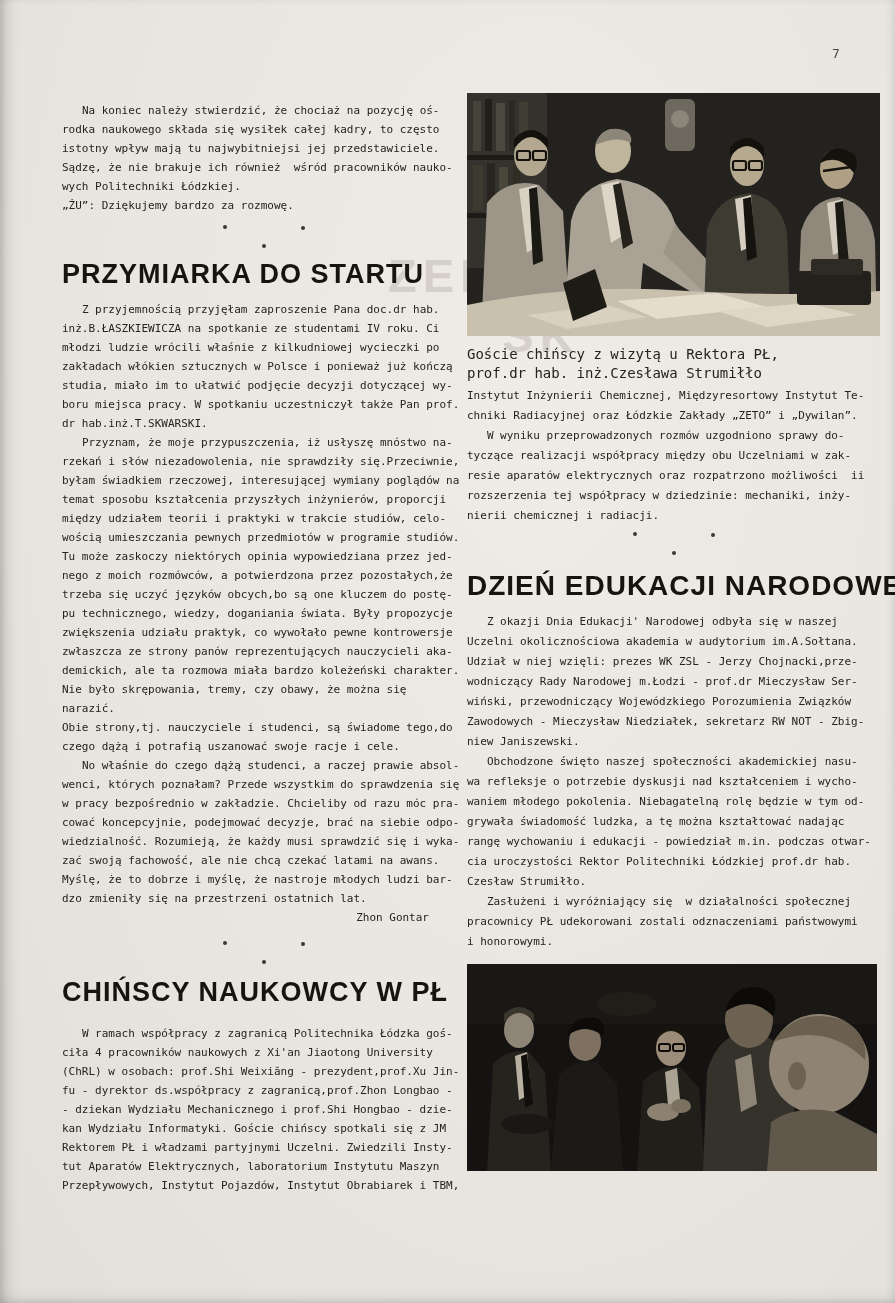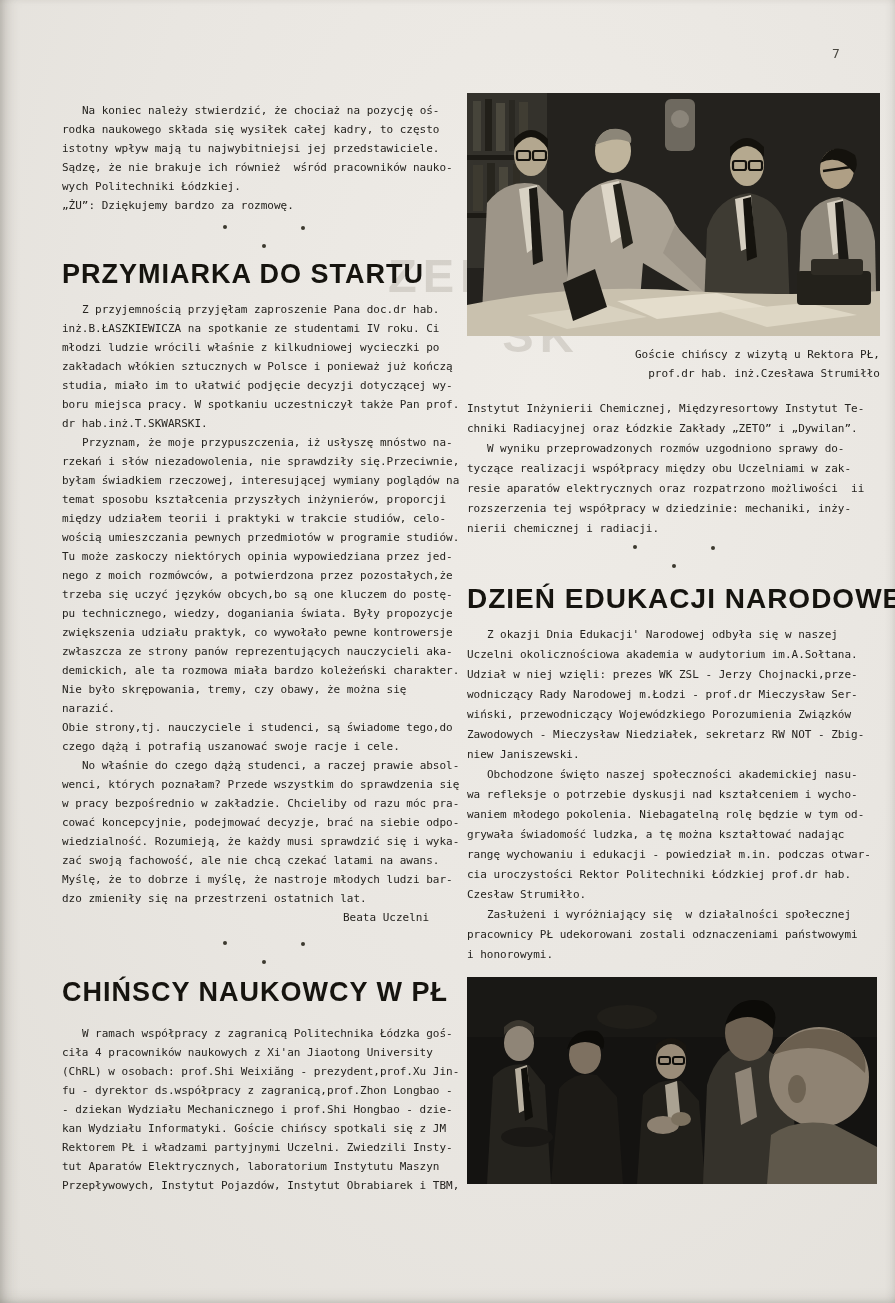--- a/index.html
+++ b/index.html
@@ -44,21 +44,21 @@
   .h-start   { font-size:27px; margin:4px 0 10px 0; }
   .h-chinese { font-size:27px; margin:8px 0 16px 0; }
   .h-edu     { font-size:28px; margin:10px 0 10px 0; }
   .sep { position:relative; width:86px; height:30px; margin:8px auto 6px auto; }
   .dot { position:absolute; width:4px; height:4px; background:#3c392f; border-radius:50%; }
   .dot.d1 { left:2px;  top:2px; }
   .dot.d2 { right:2px; top:3px; }
   .dot.d3 { left:41px; top:21px; }
   .signature { text-align:right; padding-right:36px; }
   figure { margin:0; padding:0; line-height:0; }
-  .caption { text-align:right; font-size:11px; white-space:pre-wrap; }
+  .caption { text-align:left; font-size:14px; white-space:pre-wrap; }
   .cap-top { margin-top:9px;  line-height:19px; }
   .cap-bot { margin-top:20px; line-height:22px; }
   .photo-frame { display:block; }
 </style>
 </head>
 <body>
 
 <div class="page">
 
   <div class="pagenum">7</div>
@@ -108,21 +108,21 @@
 czego dążą i potrafią uszanować swoje racje i cele.</div>
     <div class="mono">   No właśnie do czego dążą studenci, a raczej prawie absol-
 wenci, których poznałam? Przede wszystkim do sprawdzenia się
 w pracy bezpośrednio w zakładzie. Chcieliby od razu móc pra-
 cować koncepcyjnie, podejmować decyzje, brać na siebie odpo-
 wiedzialność. Rozumieją, że każdy musi sprawdzić się i wyka-
 zać swoją fachowość, ale nie chcą czekać latami na awans.
 Myślę, że to dobrze i myślę, że nastroje młodych ludzi bar-
 dzo zmieniły się na przestrzeni ostatnich lat.</div>
 
-    <div class="mono signature">Beata Uczelni</div>
+    <div class="mono signature">Zhon Gontar</div>
 
     <div class="sep" style="margin-top:12px">
       <span class="dot d1"></span>
       <span class="dot d2"></span>
       <span class="dot d3"></span>
     </div>
 
     <div class="headline h-chinese">CHIŃSCY NAUKOWCY W PŁ</div>
 
     <div class="mono">   W ramach współpracy z zagranicą Politechnika Łódzka goś-
@@ -197,21 +197,21 @@
 
         <path d="M96 190 L128 176 L140 214 L106 228 Z" fill="#1d1b16"></path>
         <rect x="330" y="178" width="74" height="34" rx="4" fill="#23211b"></rect>
         <rect x="344" y="166" width="52" height="16" rx="3" fill="#2e2b24"></rect>
       </svg>
     </figure>
 
     <div class="caption cap-top">Goście chińscy z wizytą u Rektora PŁ,
 prof.dr hab. inż.Czesława Strumiłło</div>
 
-    <div class="mono" style="margin-top:16px">Instytut Inżynierii Chemicznej, Międzyresortowy Instytut Te-
+    <div class="mono" style="margin-top:3px">Instytut Inżynierii Chemicznej, Międzyresortowy Instytut Te-
 chniki Radiacyjnej oraz Łódzkie Zakłady „ZETO” i „Dywilan”.
    W wyniku przeprowadzonych rozmów uzgodniono sprawy do-
 tyczące realizacji współpracy między obu Uczelniami w zak-
 resie aparatów elektrycznych oraz rozpatrzono możliwości  ii
 rozszerzenia tej współpracy w dziedzinie: mechaniki, inży-
 nierii chemicznej i radiacji.</div>
 
     <div class="sep" style="margin:4px auto 2px auto">
       <span class="dot d1"></span>
       <span class="dot d2"></span>

